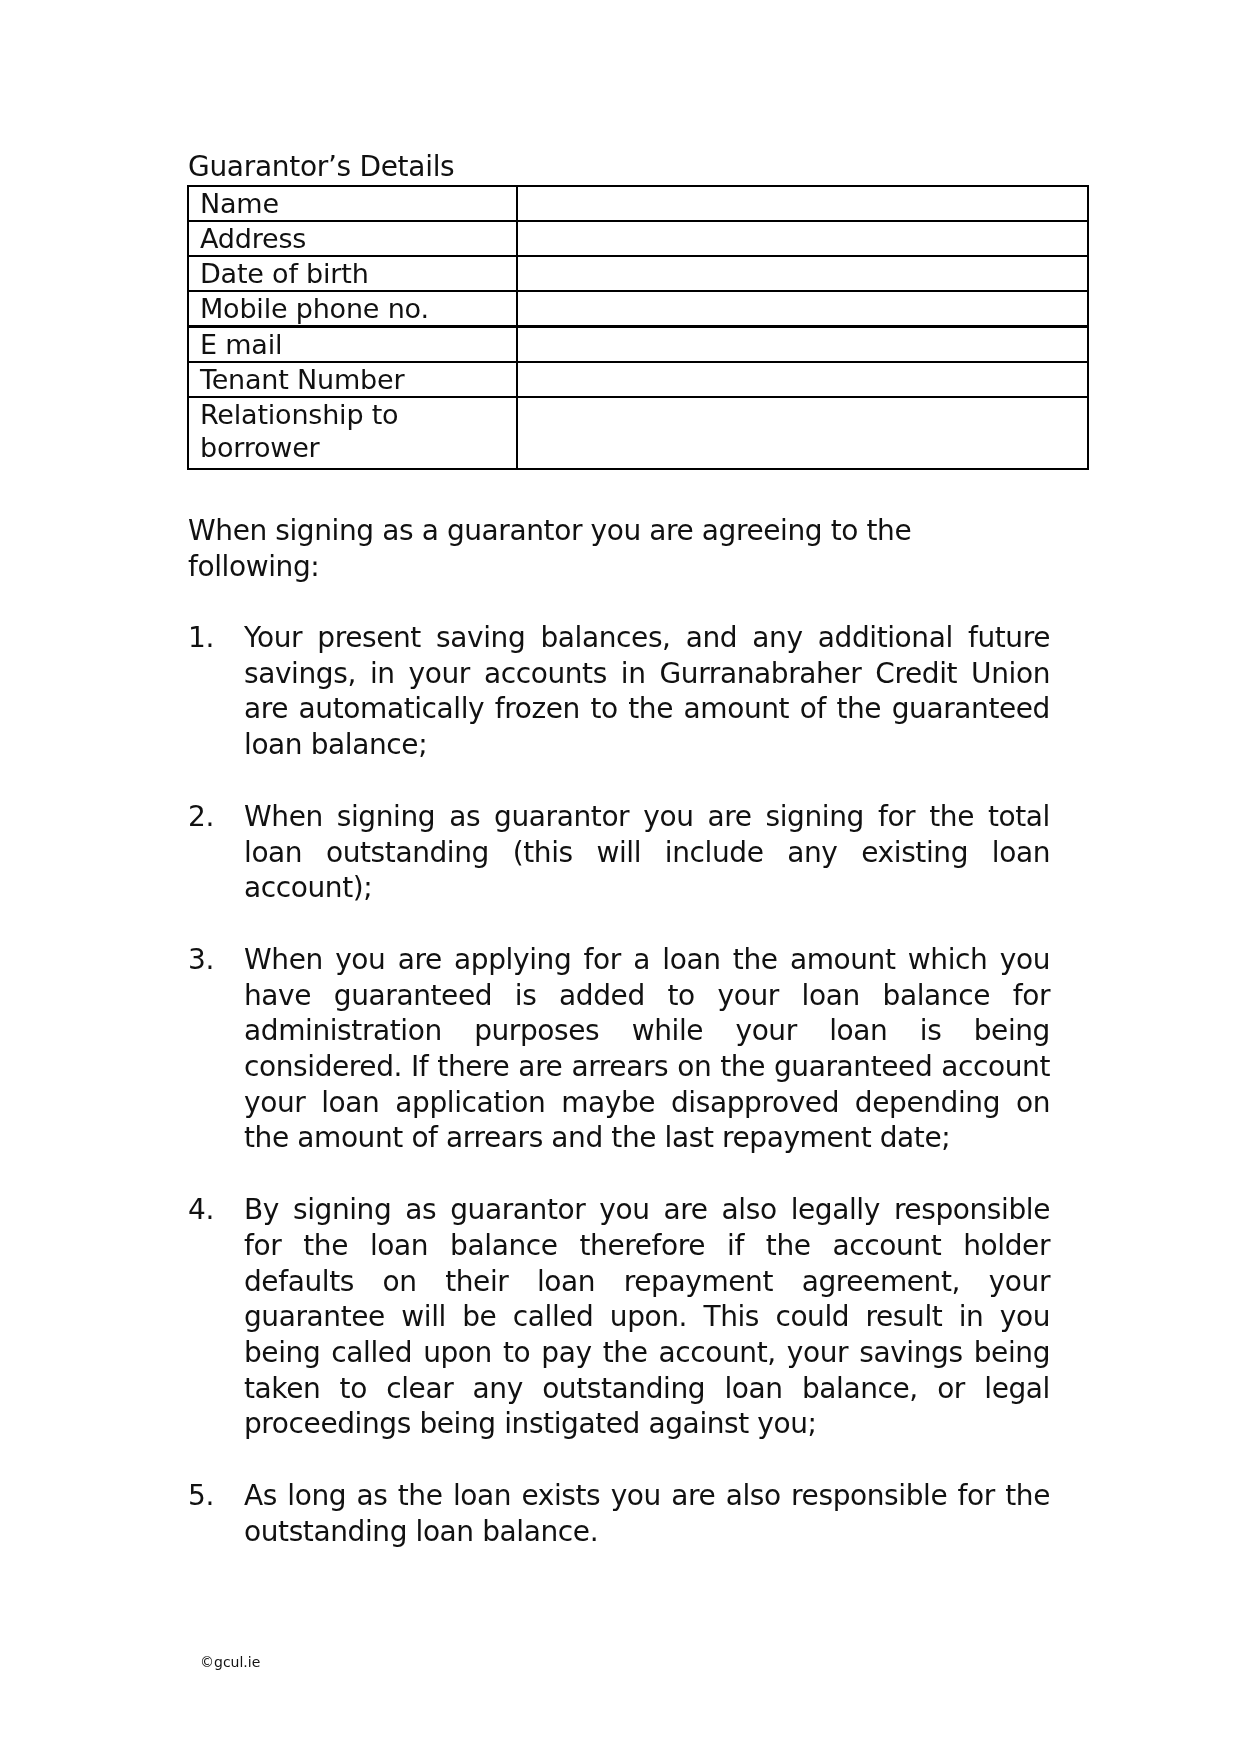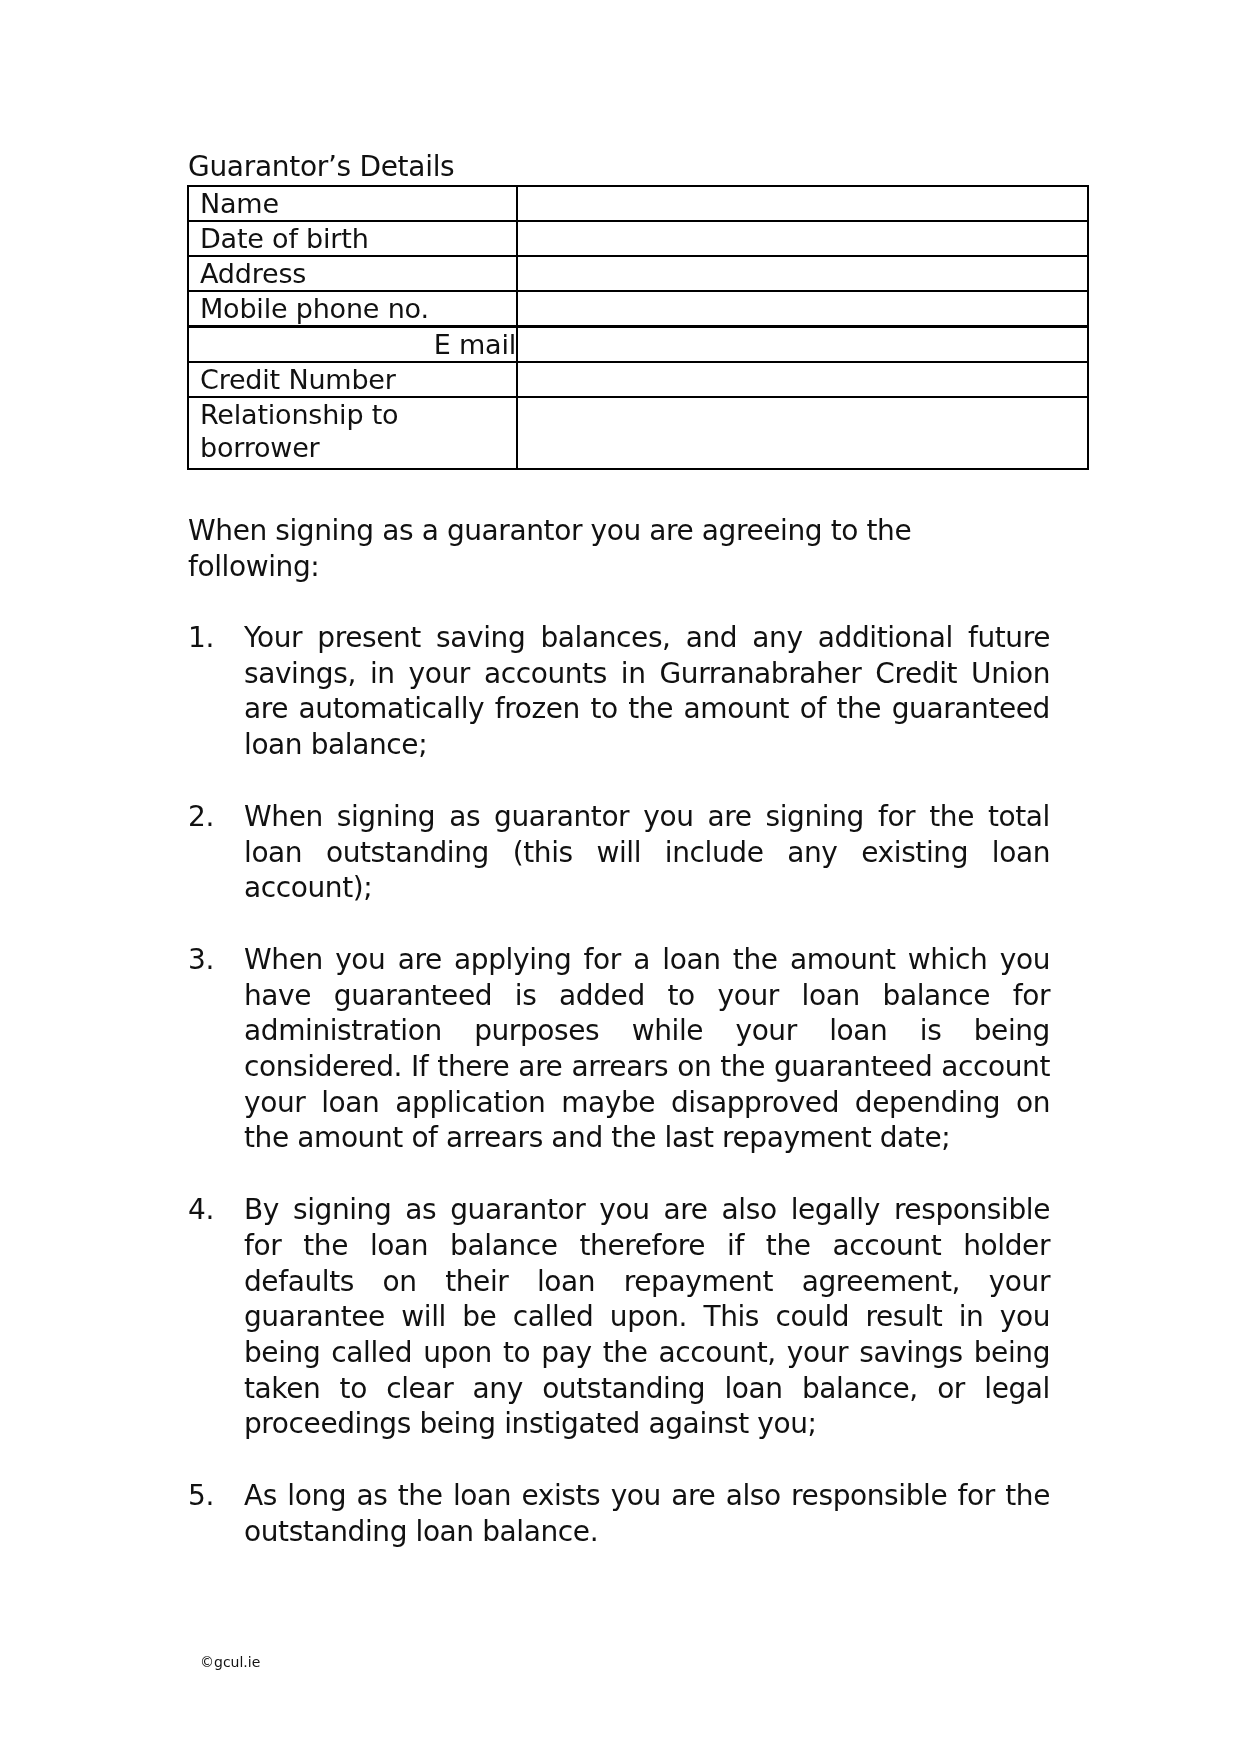--- a/index.html
+++ b/index.html
@@ -19,21 +19,21 @@
       border-collapse: collapse; table-layout: fixed;
     }
     table.details td {
       border: 2px solid #000; padding: 0 0 0 11px;
       font-size: 27px; line-height: 33px; height: 33px; vertical-align: top;
       letter-spacing: -0.2px;
       margin-top: 20px;
     }
     table.details td.label { width: 316px; }
     table.details tr.tall td { height: 70px; }
-    table.details tr.thick-top td { border-top-width: 3px; text-align: right; }
+    table.details tr.thick-top td { border-top-width: 3px; }
 
     .intro {
       position: absolute; left: 188px; top: 513px; width: 860px;
       font-size: 28px; line-height: 36px; letter-spacing: -0.4px;
     }
 
     .terms { position: absolute; left: 188px; top: 620px; width: 862px; }
     .term {
       position: relative; padding-left: 56px;
       font-size: 28px; line-height: 35.7px; letter-spacing: -0.4px;
@@ -53,37 +53,37 @@
 
   <div class="section-title">Guarantor’s Details</div>
 
   <table class="details">
     <tbody>
       <tr>
         <td class="label">Name</td>
         <td></td>
       </tr>
       <tr>
-        <td class="label">Date of birth</td>
+        <td class="label">Address</td>
         <td></td>
       </tr>
       <tr>
-        <td class="label">Address</td>
+        <td class="label">Date of birth</td>
         <td></td>
       </tr>
       <tr>
         <td class="label">Mobile phone no.</td>
         <td></td>
       </tr>
       <tr class="thick-top">
         <td class="label">E mail</td>
         <td></td>
       </tr>
       <tr>
-        <td class="label">Credit Number</td>
+        <td class="label">Tenant Number</td>
         <td></td>
       </tr>
       <tr class="tall">
         <td class="label">Relationship to borrower</td>
         <td></td>
       </tr>
     </tbody>
   </table>
 
   <div class="intro">When signing as a guarantor you are agreeing to the following:</div>

